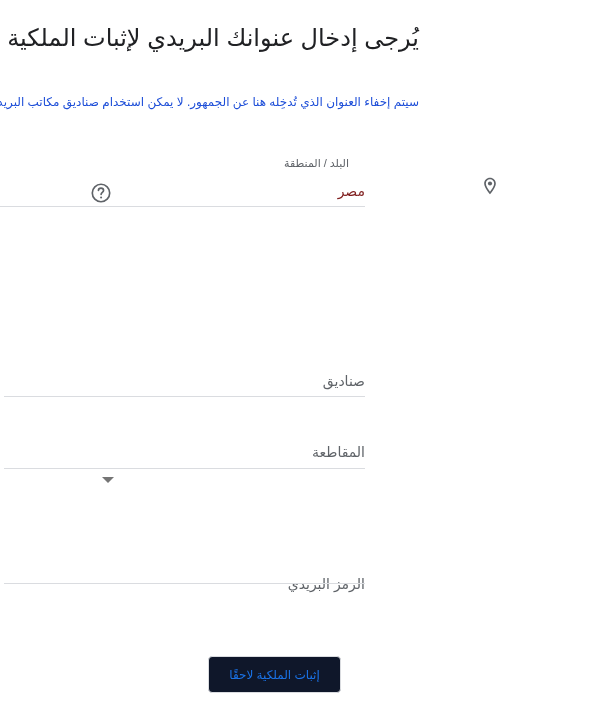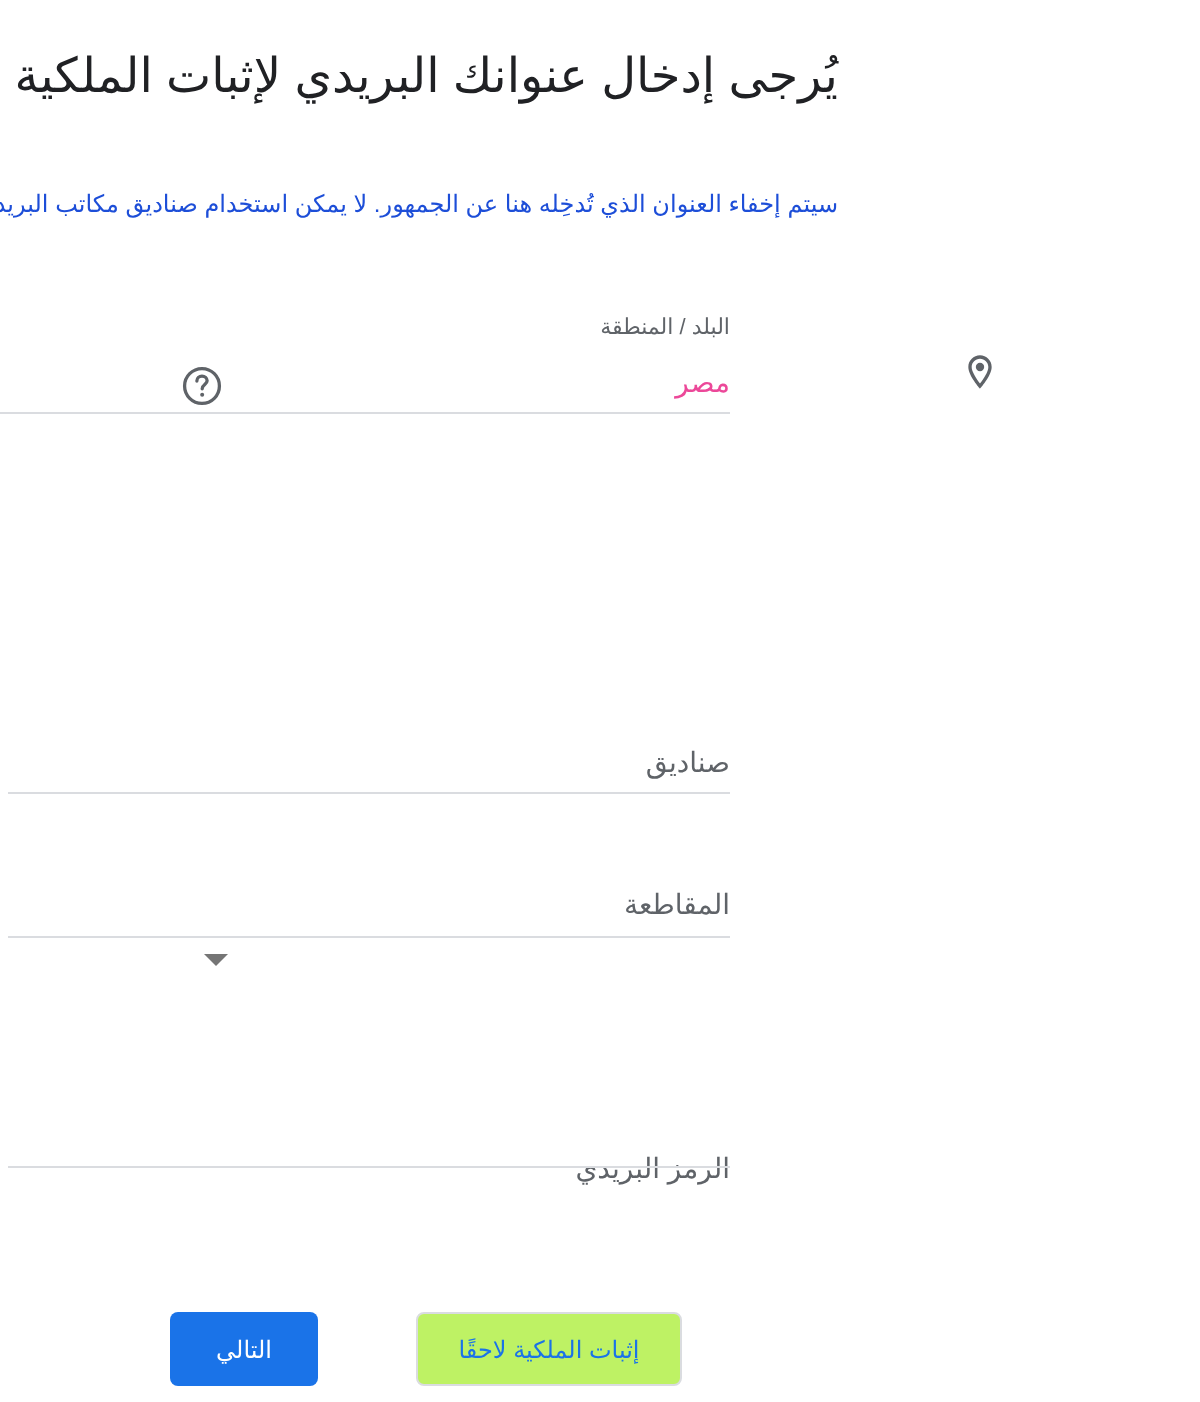--- a/index.html
+++ b/index.html
@@ -49,25 +49,25 @@
       height: 1px;
       background: #dadce0;
     }
     .field .value,
     .field .placeholder {
       position: absolute;
       right: 0;
       font-size: 14px;
       white-space: nowrap;
     }
-    .field .value { color: #ec4899; }
+    .field .value { color: #7f1d1d; }
     .field .placeholder { color: #5f6368; }
     .field .float-label {
       position: absolute;
-      right: 0;
+      right: 16px;
       font-size: 11px;
       color: #5f6368;
       white-space: nowrap;
     }
     .pin-icon {
       position: absolute;
       left: 480px;
       top: 175px;
       width: 20px;
       height: 22px;
@@ -109,21 +109,21 @@
       height: 37px;
       background: #1a73e8;
       color: #ffffff;
       border: none;
     }
     .btn-secondary {
       left: 208px;
       top: 656px;
       width: 133px;
       height: 37px;
-      background: #bef264;
+      background: #0f172a;
       color: #1a73e8;
       border: 1px solid #dadce0;
     }
   </style>
 </head>
 <body>
 
 <div class="page">
 
   <h1 class="title">يُرجى إدخال عنوانك البريدي لإثبات الملكية</h1>
@@ -157,15 +157,14 @@
     <div class="underline" style="top:32px;"></div>
   </div>
   <div class="dropdown-arrow"></div>
 
   <div class="field" style="top:552px; height:32px;">
     <span class="placeholder" style="top:4px;margin-top:20px;">الرمز البريدي</span>
     <div class="underline" style="top:31px;"></div>
   </div>
 
   <div class="btn btn-secondary">إثبات الملكية لاحقًا</div>
-  <div class="btn btn-primary">التالي</div>
 
 </div>
 
 </body></html>

